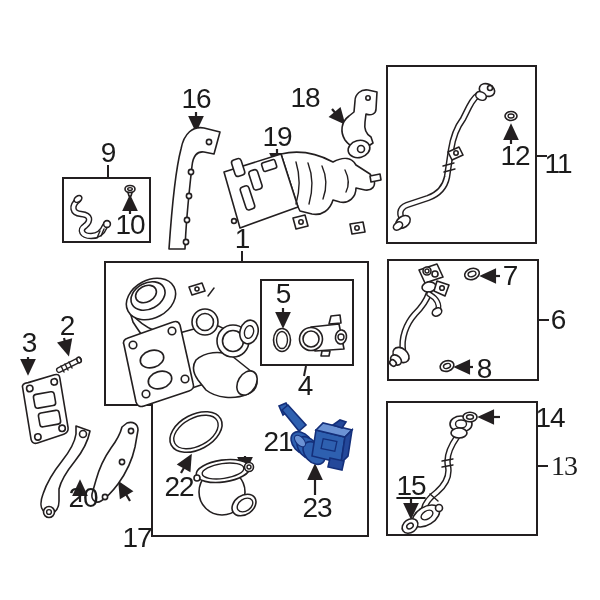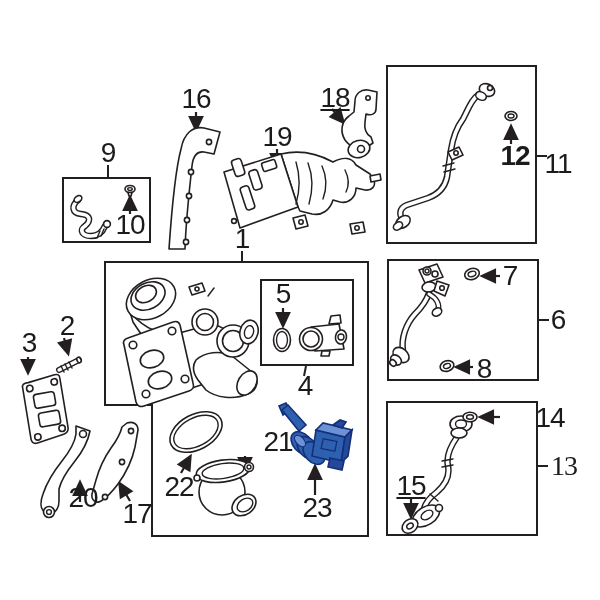--- a/index.html
+++ b/index.html
@@ -286,25 +286,25 @@
   <div class="callout" style="left:67px;  top:326px;">2</div>
   <div class="callout" style="left:29px;  top:343px;">3</div>
   <div class="callout" style="left:305px; top:386px;">4</div>
   <div class="callout" style="left:283px; top:294px;">5</div>
   <div class="callout" style="left:558px; top:320px;">6</div>
   <div class="callout" style="left:510px; top:276px;">7</div>
   <div class="callout" style="left:484px; top:369px;">8</div>
   <div class="callout" style="left:108px; top:153px;">9</div>
   <div class="callout" style="left:130px; top:225px;">10</div>
   <div class="callout" style="left:558px; top:156px;margin-top:8px;">11</div>
-  <div class="callout" style="left:515px; top:156px;font-weight:bold;">12</div>
+  <div class="callout" style="left:515px; top:156px;">12</div>
   <div class="callout" style="left:564px; top:466px;font-family:Liberation Serif, serif;">13</div>
   <div class="callout" style="left:516px; top:418px;margin-left:34px;">14</div>
   <div class="callout" style="left:411px; top:486px;text-decoration:underline;">15</div>
   <div class="callout" style="left:196px; top:99px;">16</div>
-  <div class="callout" style="left:137px; top:514px;">17</div>
-  <div class="callout" style="left:335px; top:98px;text-decoration:underline;">18</div>
+  <div class="callout" style="left:137px; top:538px;">17</div>
+  <div class="callout" style="left:305px; top:98px;">18</div>
   <div class="callout" style="left:277px; top:137px;">19</div>
   <div class="callout" style="left:83px;  top:498px;">20</div>
   <div class="callout" style="left:234px; top:442px;margin-left:44px;">21</div>
   <div class="callout" style="left:179px; top:487px;">22</div>
   <div class="callout" style="left:317px; top:508px;">23</div>
 </div>
 
 </body></html>

